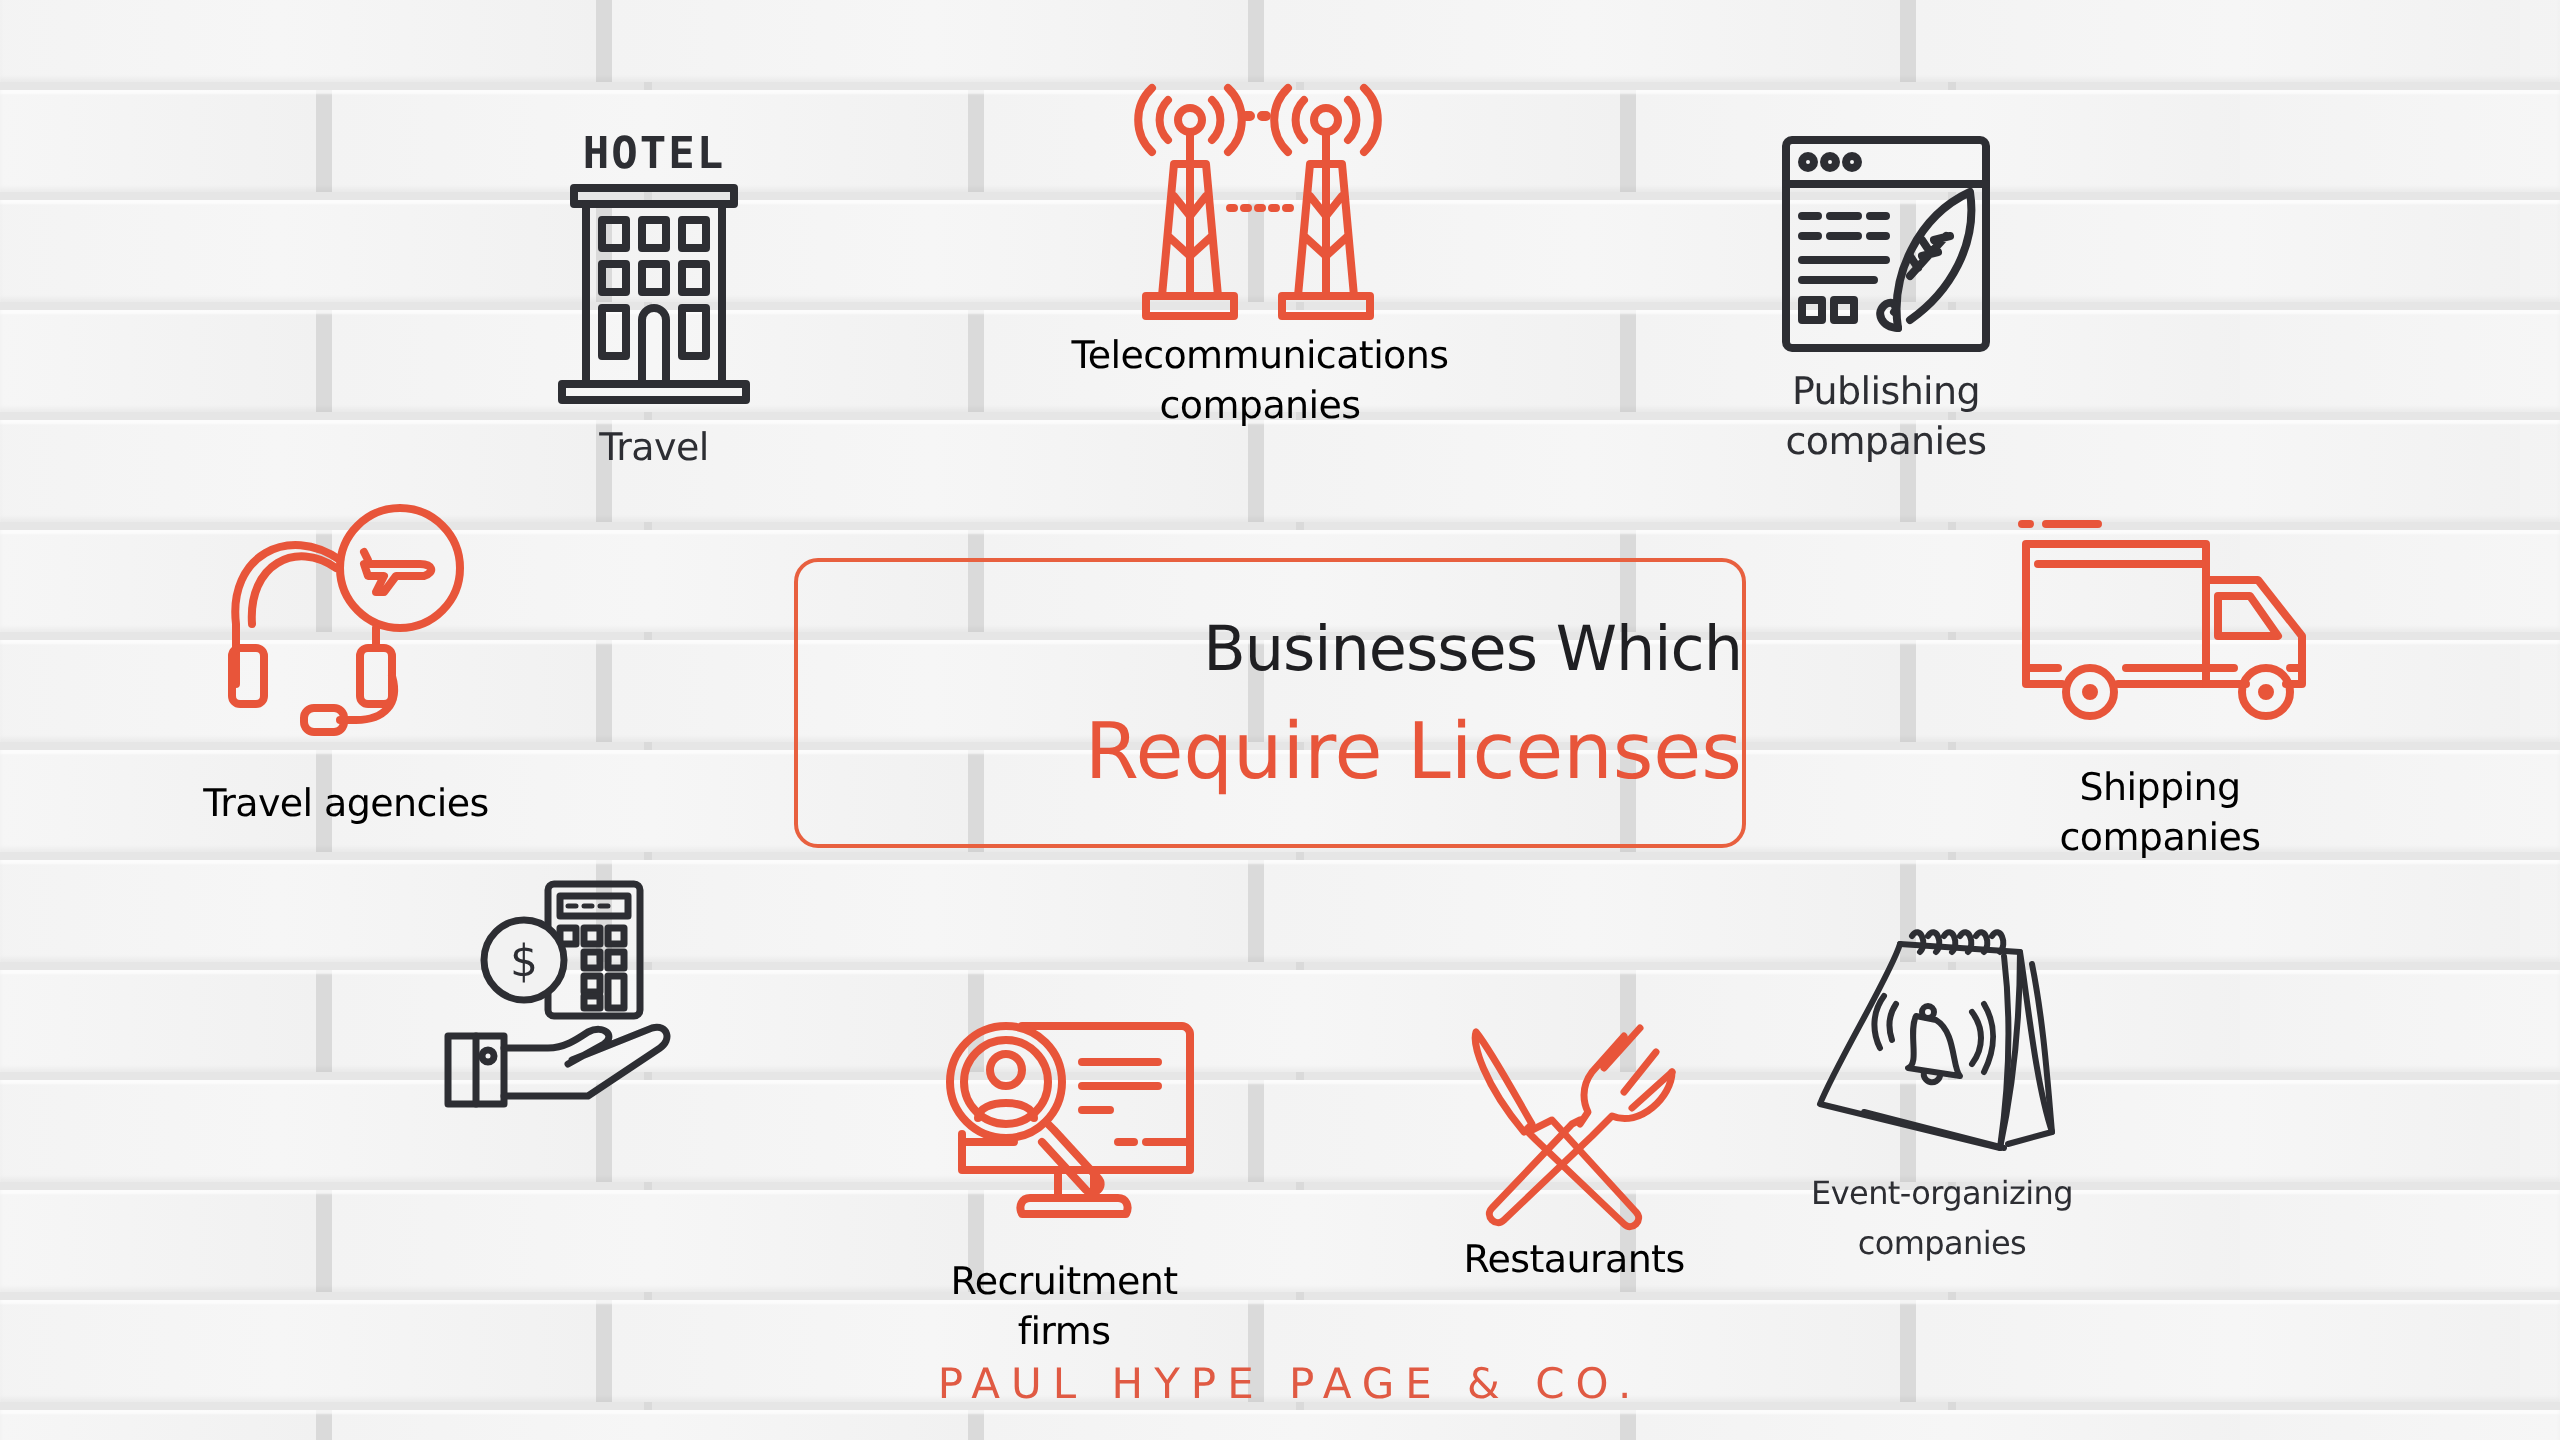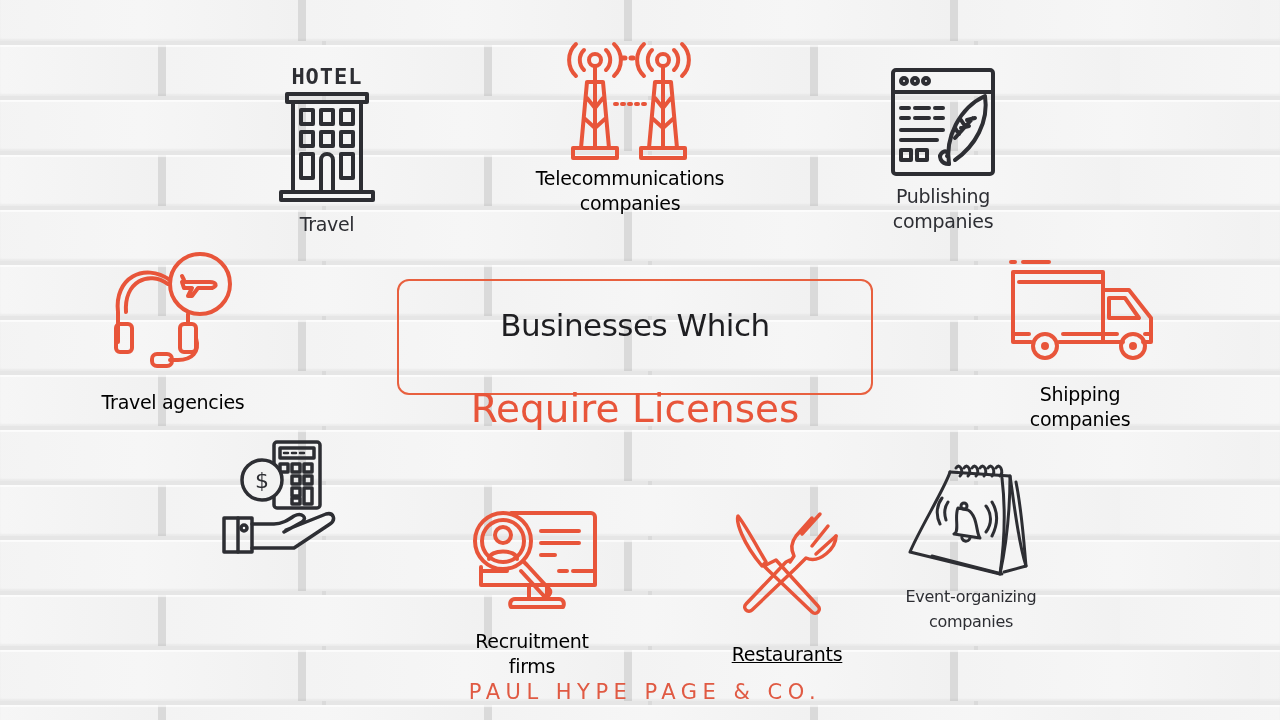--- a/index.html
+++ b/index.html
@@ -29,33 +29,33 @@
     font-family: "DejaVu Sans", "Liberation Sans", sans-serif;
     font-size: 19px; line-height: 25px; letter-spacing: -0.3px;
     white-space: nowrap;
   }
   .dark { color: #2d2e33; }
   .accent { color: #000000; }
   .stroke-dark { stroke: #2d2e33; }
   .stroke-accent { stroke: #e8553a; }
 
   .center-box {
-    position: absolute; left: 397px; top: 279px; width: 476px; height: 116px;
+    position: absolute; left: 397px; top: 279px; width: 476px; height: 145px;
     border: 2px solid #e8603f; border-radius: 12px; box-sizing: border-box;
-    text-align: center;
+    text-align: right;
   }
   .title-line1 {
     position: absolute; left: 0; right: 0; top: 26px;
     font-family: "DejaVu Sans", "Liberation Sans", sans-serif;
     font-size: 31px; color: #1f1f22; letter-spacing: -0.5px;
   }
   .title-line2 {
     position: absolute; left: 0; right: 0; top: 73px;
     font-family: "DejaVu Sans", "Liberation Sans", sans-serif;
-    font-size: 39px; color: #e8553a; letter-spacing: 0px; margin-top: 32px;
+    font-size: 39px; color: #e8553a; letter-spacing: 0px;
   }
   .footer {
     position: absolute; left: 430px; top: 680px; width: 430px; text-align: center;
     font-family: "DejaVu Sans", "Liberation Sans", sans-serif;
     font-size: 21px; letter-spacing: 5.5px; color: #e05a43;
   }
 </style>
 </head>
 <body>
 
@@ -217,21 +217,21 @@
   </div>
 </div>
 
 <div class="item" style="left:712px; top:512px; width:150px;">
   <svg width="110" height="106" viewBox="0 0 110 106" fill="none" stroke-width="3.5" stroke-linecap="round" stroke-linejoin="round" class="stroke-accent">
     <path d="M6 4 C4 10 10 30 30 54 L34 50 C28 40 14 14 6 4 Z"></path>
     <path d="M32 54 L36 58 L80 100 C84 104 90 98 86 94 L44 48 Z"></path>
     <path d="M80 6 L64 24 C58 32 60 40 62 44 L58 50 M96 14 L80 34 M104 24 L84 42 M88 2 L70 22"></path>
     <path d="M104 24 C104 36 88 52 74 46 L64 56 L20 98 C16 102 10 96 14 92 L54 50 L58 48"></path>
   </svg>
-  <div class="label accent" style="margin-top:24px;text-decoration:underline;">
+  <div class="label accent" style="">
     <div>Restaurants</div>
   </div>
 </div>
 
 <div class="item" style="left:876px; top:462px; width:190px;">
   <svg width="130" height="118" viewBox="0 0 130 118" fill="none" stroke-width="3" stroke-linecap="round" stroke-linejoin="round" class="stroke-dark">
     <path d="M44 10 L104 14 C108 40 112 80 120 104 L98 110"></path>
     <path d="M44 10 C40 24 12 70 4 90 L94 112 C100 84 104 50 104 14"></path>
     <path d="M96 16 C100 50 98 84 94 112"></path>
     <path d="M110 20 C116 50 118 82 120 104"></path>

